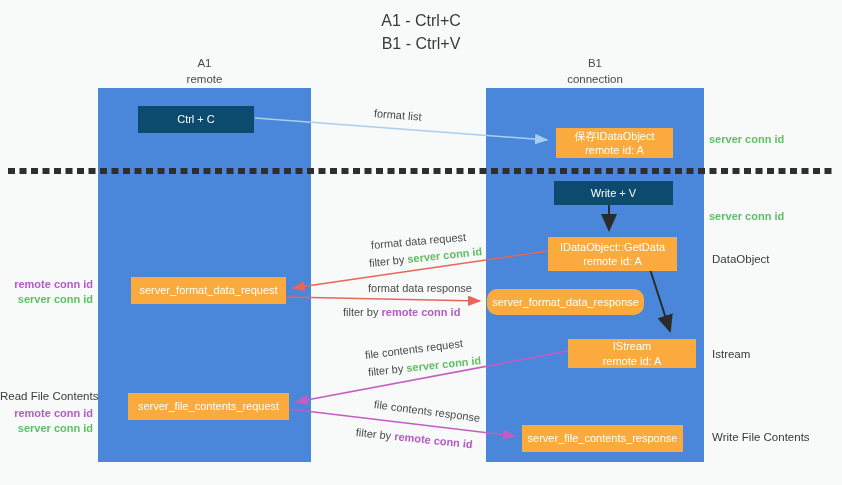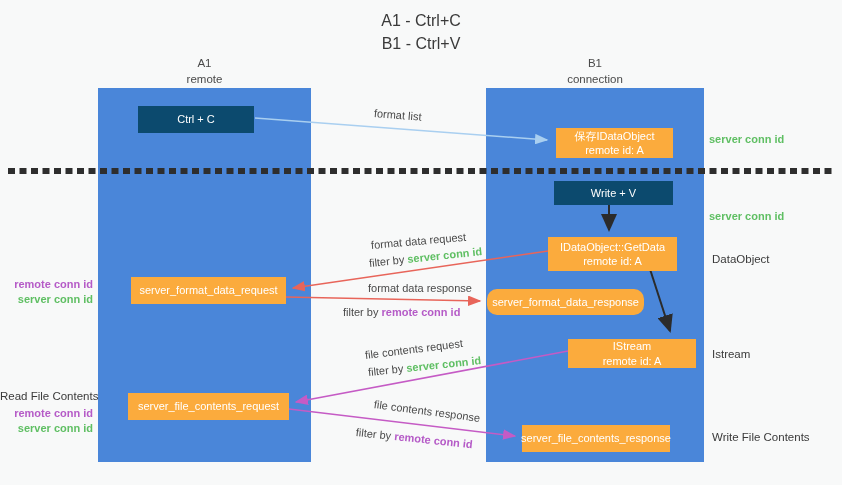--- a/index.html
+++ b/index.html
@@ -24,21 +24,21 @@
   .green{background:#0c4a6e;text-align:center;}
   .orange{background:#fbab3d;}
   .n-ctrlc{left:138px;top:106px;width:116px;height:27px;}
   .n-save{left:556px;top:128px;width:117px;height:30px;}
   .n-ctrlv{left:554px;top:181px;width:119px;height:24px;}
   .n-getdata{left:548px;top:237px;width:129px;height:34px;}
   .n-freq{left:131px;top:277px;width:155px;height:27px;}
   .n-fresp{left:487px;top:289px;width:157px;height:26px;border-radius:10px;}
   .n-istream{left:568px;top:339px;width:128px;height:29px;}
   .n-fileq{left:128px;top:393px;width:161px;height:27px;}
-  .n-filer{left:522px;top:425px;width:148px;height:27px;}
+  .n-filer{left:522px;top:425px;width:161px;height:27px;}
 
   .alabel{font-size:11px;color:#4a4a4a;white-space:nowrap;transform-origin:left center;}
   .al-formatlist{left:374px;top:107px;transform:rotate(4.5deg);}
   .al-fdreq{left:371px;top:239px;transform:rotate(-5deg);}
   .al-fdreq-f{left:369px;top:257px;transform:rotate(-6deg);}
   .al-fdresp{left:368px;top:282px;}
   .al-fdresp-f{left:343px;top:306px;}
   .al-fcreq{left:365px;top:349px;transform:rotate(-7deg);}
   .al-fcreq-f{left:368px;top:366px;transform:rotate(-6deg);}
   .al-fcresp{left:374px;top:398px;transform:rotate(7.5deg);}

